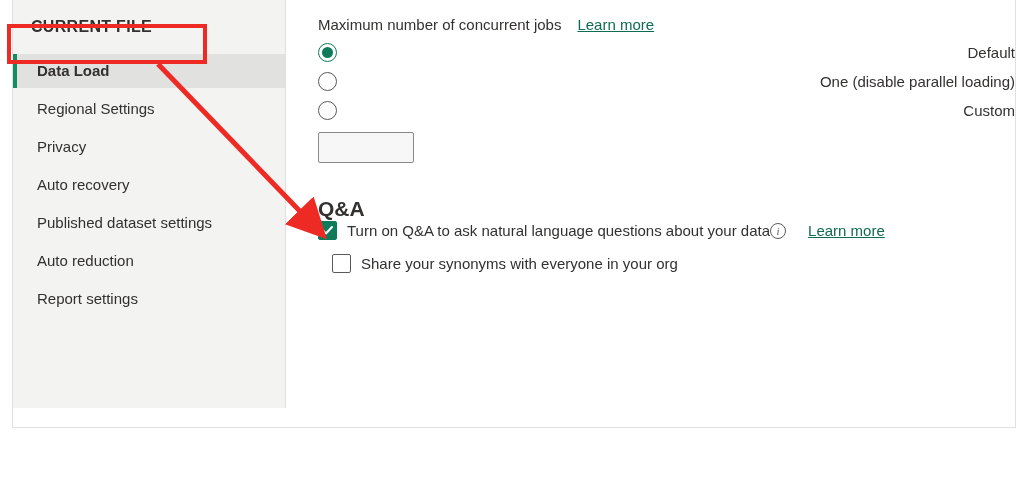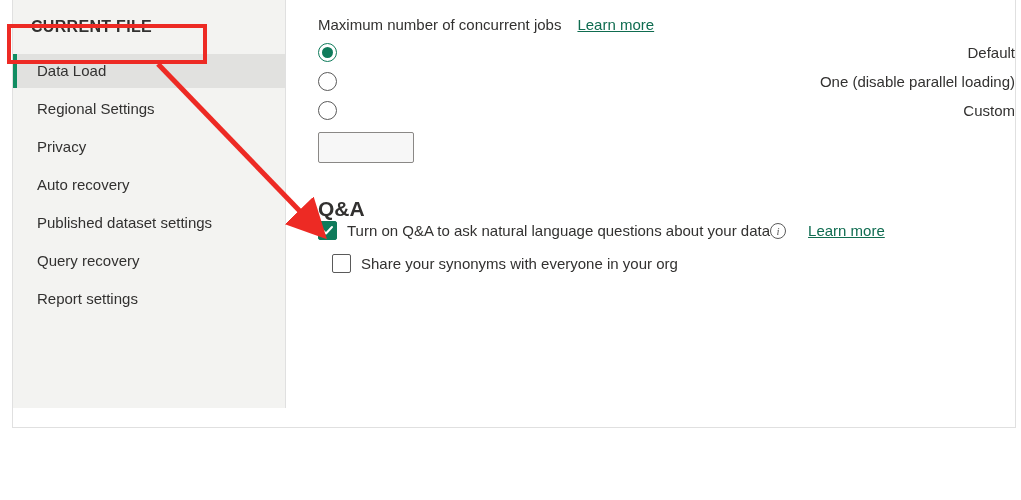--- a/index.html
+++ b/index.html
@@ -40,20 +40,21 @@
     font-size: 15px;
     color: #323130;
     padding: 8px 0 9px 24px;
     cursor: pointer;
     margin-bottom: 4px;
   }
   .sidebar-item.selected {
     background: #e1e1df;
     border-left: 4px solid #118d62;
     padding-left: 20px;
+    font-weight: bold;
   }
   .main {
     flex: 1;
     padding: 0 0 0 32px;
     position: relative;
   }
   .field-row {
     display: flex;
     align-items: center;
     gap: 16px;
@@ -195,21 +196,21 @@
     <div class="sidebar-item">
       <span>Privacy</span>
     </div>
     <div class="sidebar-item">
       <span>Auto recovery</span>
     </div>
     <div class="sidebar-item">
       <span>Published dataset settings</span>
     </div>
     <div class="sidebar-item">
-      <span>Query recovery</span>
+      <span>Auto reduction</span>
     </div>
     <div class="sidebar-item">
       <span>Report settings</span>
     </div>
   </div>
 
   <div class="main">
 
     <div class="field-row">
       <span class="field-label">Maximum number of concurrent jobs</span>

